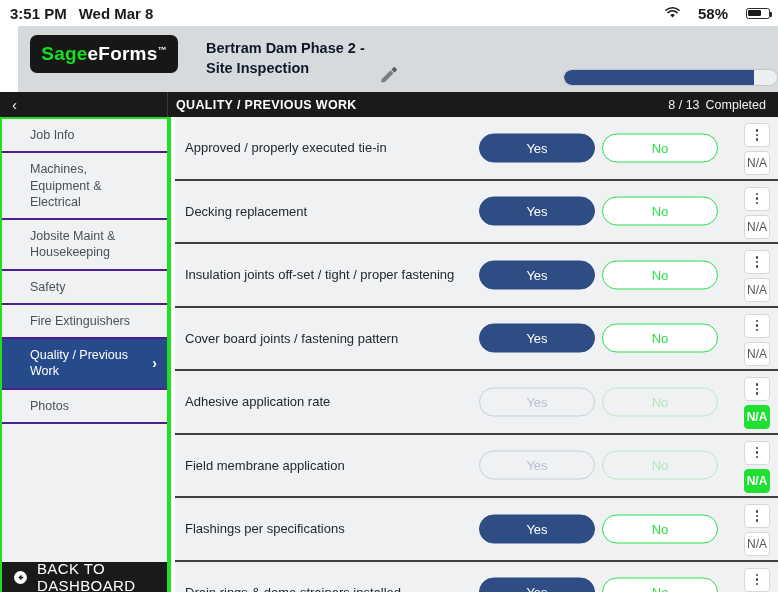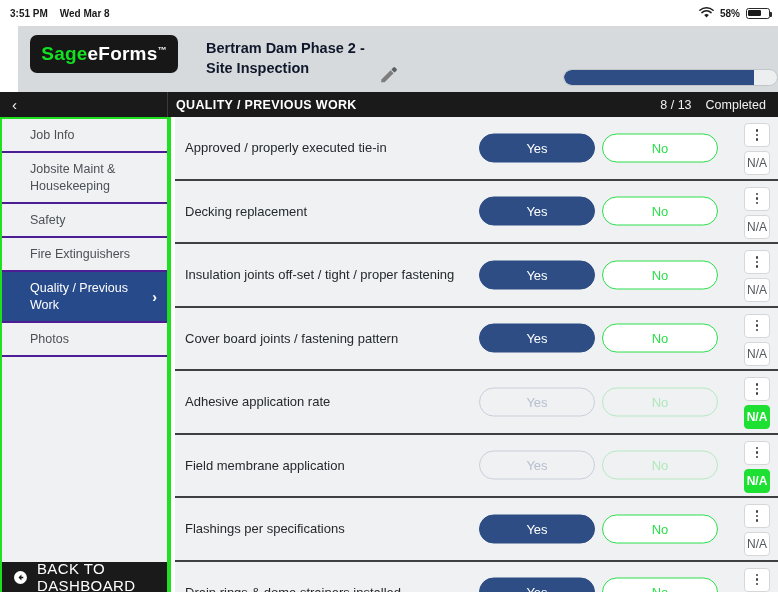--- a/index.html
+++ b/index.html
@@ -9,26 +9,26 @@
     background: #ffffff;
     overflow: hidden;
   }
   #app { position: relative; width: 778px; height: 592px; }
 
   
   .statusbar {
     position: absolute; top: 0; left: 0; width: 778px; height: 26px;
     background: #ffffff;
     display: flex; align-items: center;
-    font-size: 10px; font-weight: bold; color: #1a1a1a; text-align: center;
+    font-size: 15px; font-weight: bold; color: #1a1a1a; text-align: center;
   }
   .statusbar .sb-left { display: flex; align-items: center; gap: 12px; padding-left: 10px; }
   .statusbar .sb-right {
     position: absolute; right: 8px; top: 0; height: 26px;
-    display: flex; align-items: center; gap: 6px;
+    display: flex; align-items: center; gap: 18px;
   }
   .wifi-ico { display: block; }
   .batt {
     position: relative; width: 24px; height: 11px;
     border: 1.3px solid #2a2a2a; border-radius: 2.6px;
   }
   .batt::after {
     content: ""; position: absolute; right: -3.4px; top: 3px;
     width: 2px; height: 5px; background: #2a2a2a; border-radius: 0 1px 1px 0;
   }
@@ -94,21 +94,21 @@
     position: absolute; left: 167px; top: 0; width: 1px; height: 25px;
     background: #3b3b3b;
   }
   .nav-title {
     position: absolute; left: 176px; top: 0; height: 25px;
     display: flex; align-items: center;
     font-size: 12.5px; font-weight: bold; letter-spacing: .35px; color: #ffffff;
   }
   .nav-right {
     position: absolute; right: 12px; top: 0; height: 25px;
-    display: flex; align-items: center; gap: 14px;
+    display: flex; align-items: center; gap: 6px;
     font-size: 12.5px; color: #f0f0f0;
   }
 
   
   .sidebar {
     position: absolute; top: 117px; left: 0; width: 171px; height: 475px;
     background: #1ee01e;
     padding: 2px 4px 0 2px;
   }
   .side-list {
@@ -248,20 +248,23 @@
       <span>Completed</span>
     </div>
   </div>
 
   <div class="sidebar">
     <div class="side-list" id="side-list">
         <div class="side-item">
           <span>Job Info</span>
         </div>
         <div class="side-item tall">
+          <span>Machines, Equipment &amp; Electrical</span>
+        </div>
+        <div class="side-item tall">
           <span>Jobsite Maint &amp; Housekeeping</span>
         </div>
         <div class="side-item">
           <span>Safety</span>
         </div>
         <div class="side-item">
           <span>Fire Extinguishers</span>
         </div>
         <div class="side-item tall active">
           <span>Quality / Previous Work</span>

